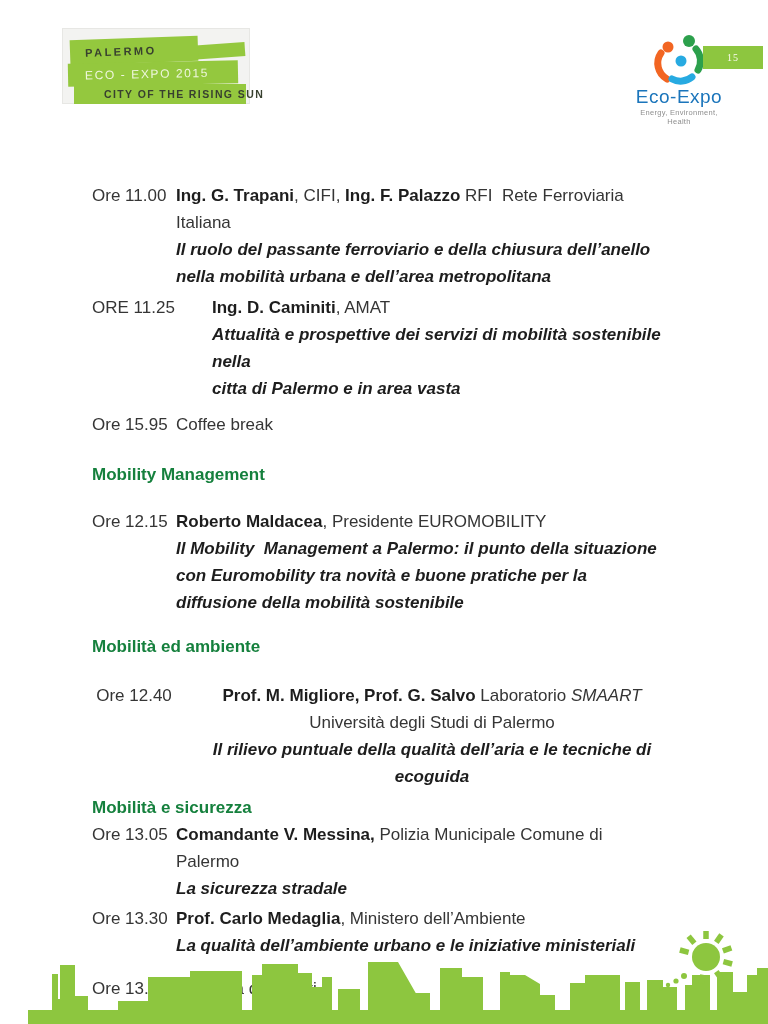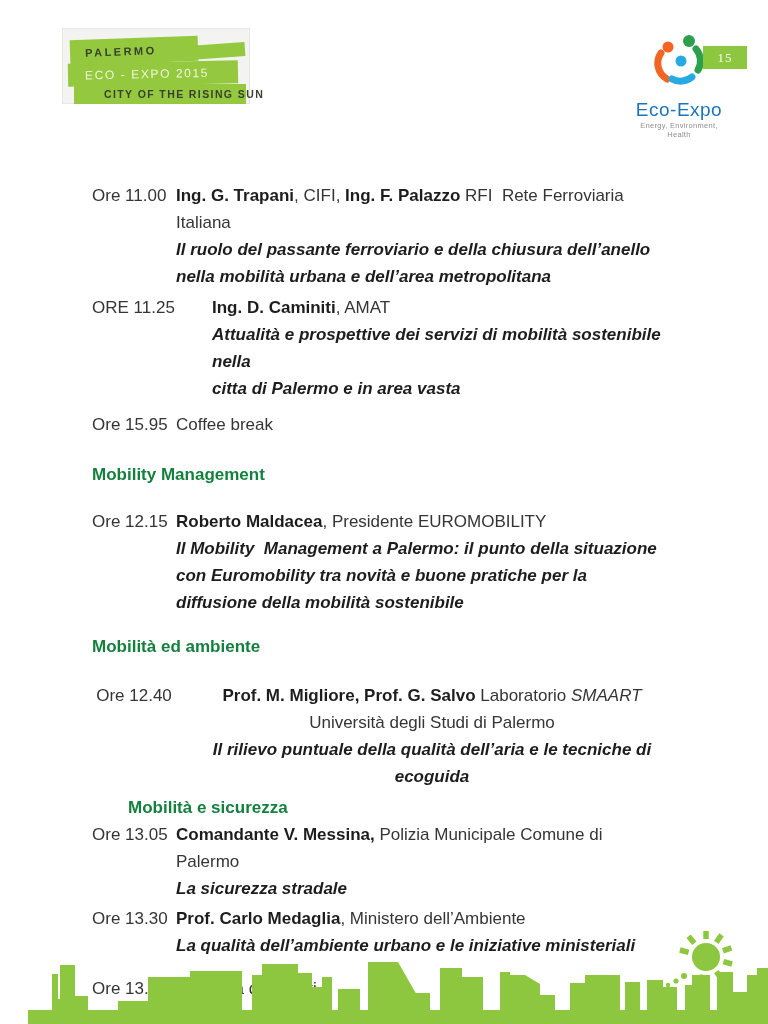--- a/index.html
+++ b/index.html
@@ -22,27 +22,27 @@
   #strip-2{left:5px;top:33px;width:170px;height:23px;transform:rotate(-1.2deg);padding-left:17px;}
   #strip-3{left:11px;top:55px;width:172px;height:20px;padding-left:30px;}
   .strip .txt{white-space:nowrap;}
   #strip-1 .txt{font-size:11px;letter-spacing:2.5px;color:#38402f;font-weight:bold;}
   #strip-2 .txt{font-size:12px;letter-spacing:1.6px;color:#eef6dc;}
   #strip-3 .txt{font-size:10.5px;letter-spacing:1.4px;color:#38402f;font-weight:bold;}
 
   
   #ecoexpo{position:absolute;left:630px;top:33px;width:98px;text-align:center;}
   #ecoexpo-icon{display:block;margin:0 auto;}
-  #ecoexpo-wordmark{font-size:19px;color:#1b75bb;letter-spacing:.5px;line-height:20px;margin-top:15px;}
+  #ecoexpo-wordmark{font-size:19px;color:#1b75bb;letter-spacing:.5px;line-height:20px;margin-top:2px;}
   #ecoexpo-tagline{font-size:7.5px;color:#8f8f8f;letter-spacing:.3px;margin-top:1px;}
 
   
   #page-num{
-    position:absolute;left:703px;top:46px;width:44px;height:23px;background:#8dc63f;
-    color:#fbfbef;font-family:"Liberation Serif", serif;font-size:13px;
+    position:absolute;left:703px;top:46px;width:60px;height:23px;background:#8dc63f;
+    color:#fbfbef;font-family:"Liberation Serif", serif;font-size:10px;
     display:flex;align-items:center;justify-content:center;letter-spacing:1px;
   }
 
   
   #schedule{
     position:absolute;left:92px;top:182px;width:596px;
     font-size:17px;line-height:27px;color:#353535;
   }
   .block.entry{display:flex;align-items:flex-start;}
   .block .time{width:84px;flex:0 0 84px;white-space:nowrap;}
@@ -52,21 +52,21 @@
   .seg.i{font-style:italic;}
   .block.heading{font-weight:bold;color:#15803d;}
   
   .block:nth-child(1){margin-top:0;}
   .block:nth-child(2){margin-top:4px;gap:36px;}
   .block:nth-child(3){margin-top:9px;}
   .block:nth-child(4){margin-top:23px;}
   .block:nth-child(5){margin-top:20px;}
   .block:nth-child(6){margin-top:17px;}
   .block:nth-child(7){margin-top:22px;text-align:center;}
-  .block:nth-child(8){margin-top:4px;margin-left:36px;}
+  .block:nth-child(8){margin-top:4px;}
   .block:nth-child(9){margin-top:0;}
   .block:nth-child(10){margin-top:3px;}
   .block:nth-child(11){margin-top:16px;}
 
   
   #skyline-wrap{position:absolute;left:0;bottom:0;width:768px;height:95px;}
 </style>
 </head>
 <body>
 

